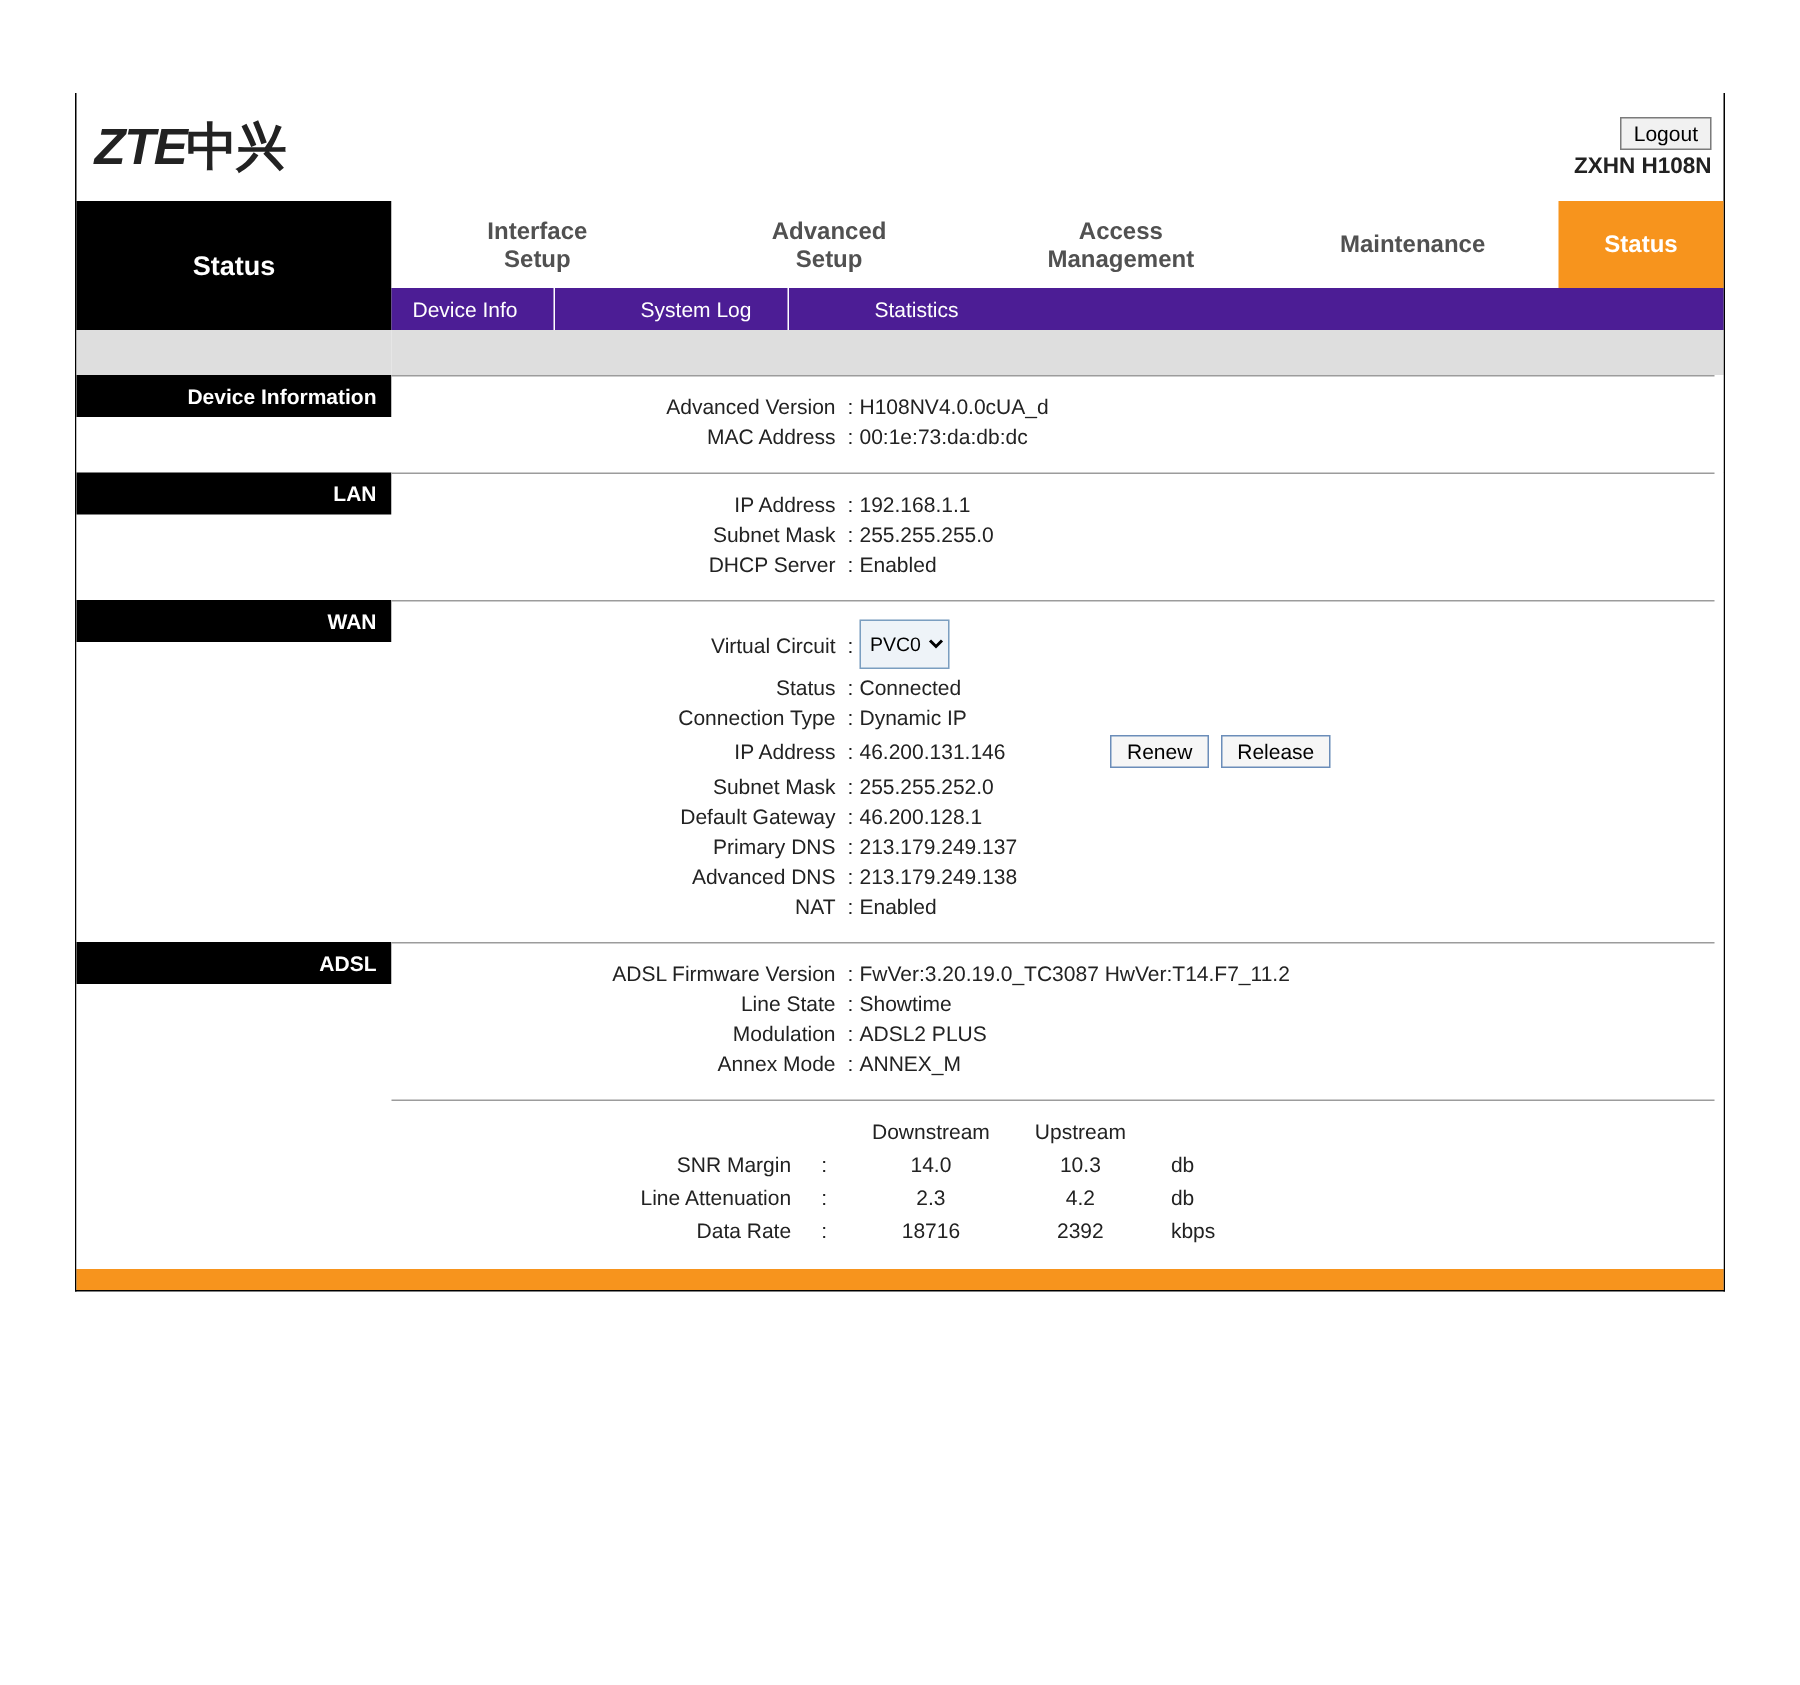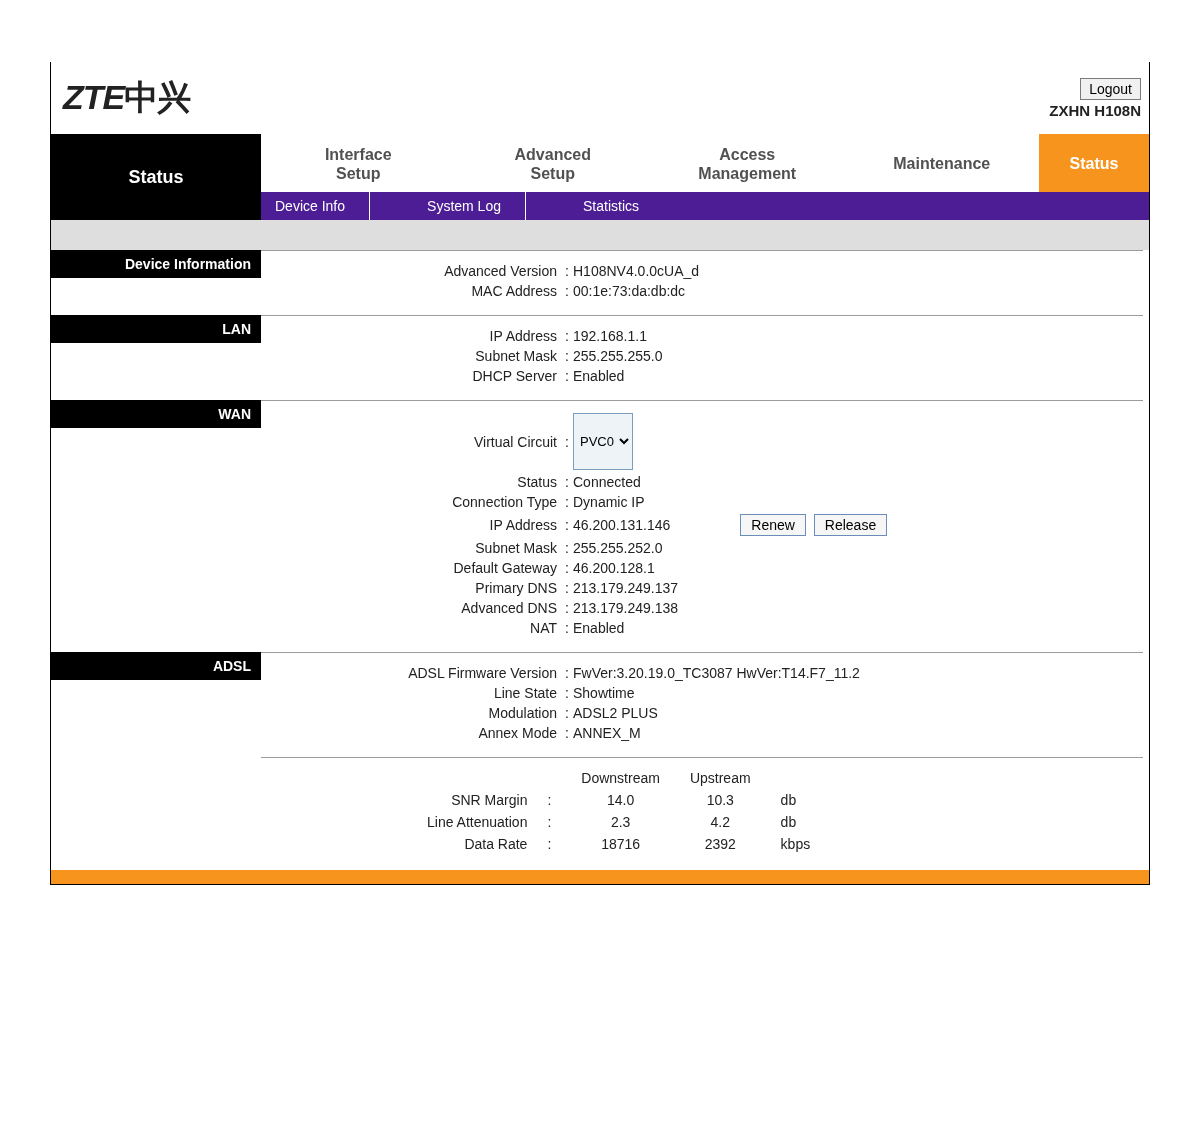--- a/index.html
+++ b/index.html
@@ -159,21 +159,21 @@
   text-align: center;
 }
 .kv-val {
   flex: 1;
   text-align: left;
 }
 .kv-val select {
   font-size: 13px;
   border: 1px solid #7b9ec0;
   background: #eef3f8;
-  padding: 19px 2px;
+  padding: 7px 2px;
 }
 .inline-btns {
   margin-left: 70px;
 }
 .inline-btns button {
   font-size: 14px;
   padding: 2px 10px;
   background: #f6f6f6;
   border: 1px solid #6b8db9;
   cursor: pointer;

